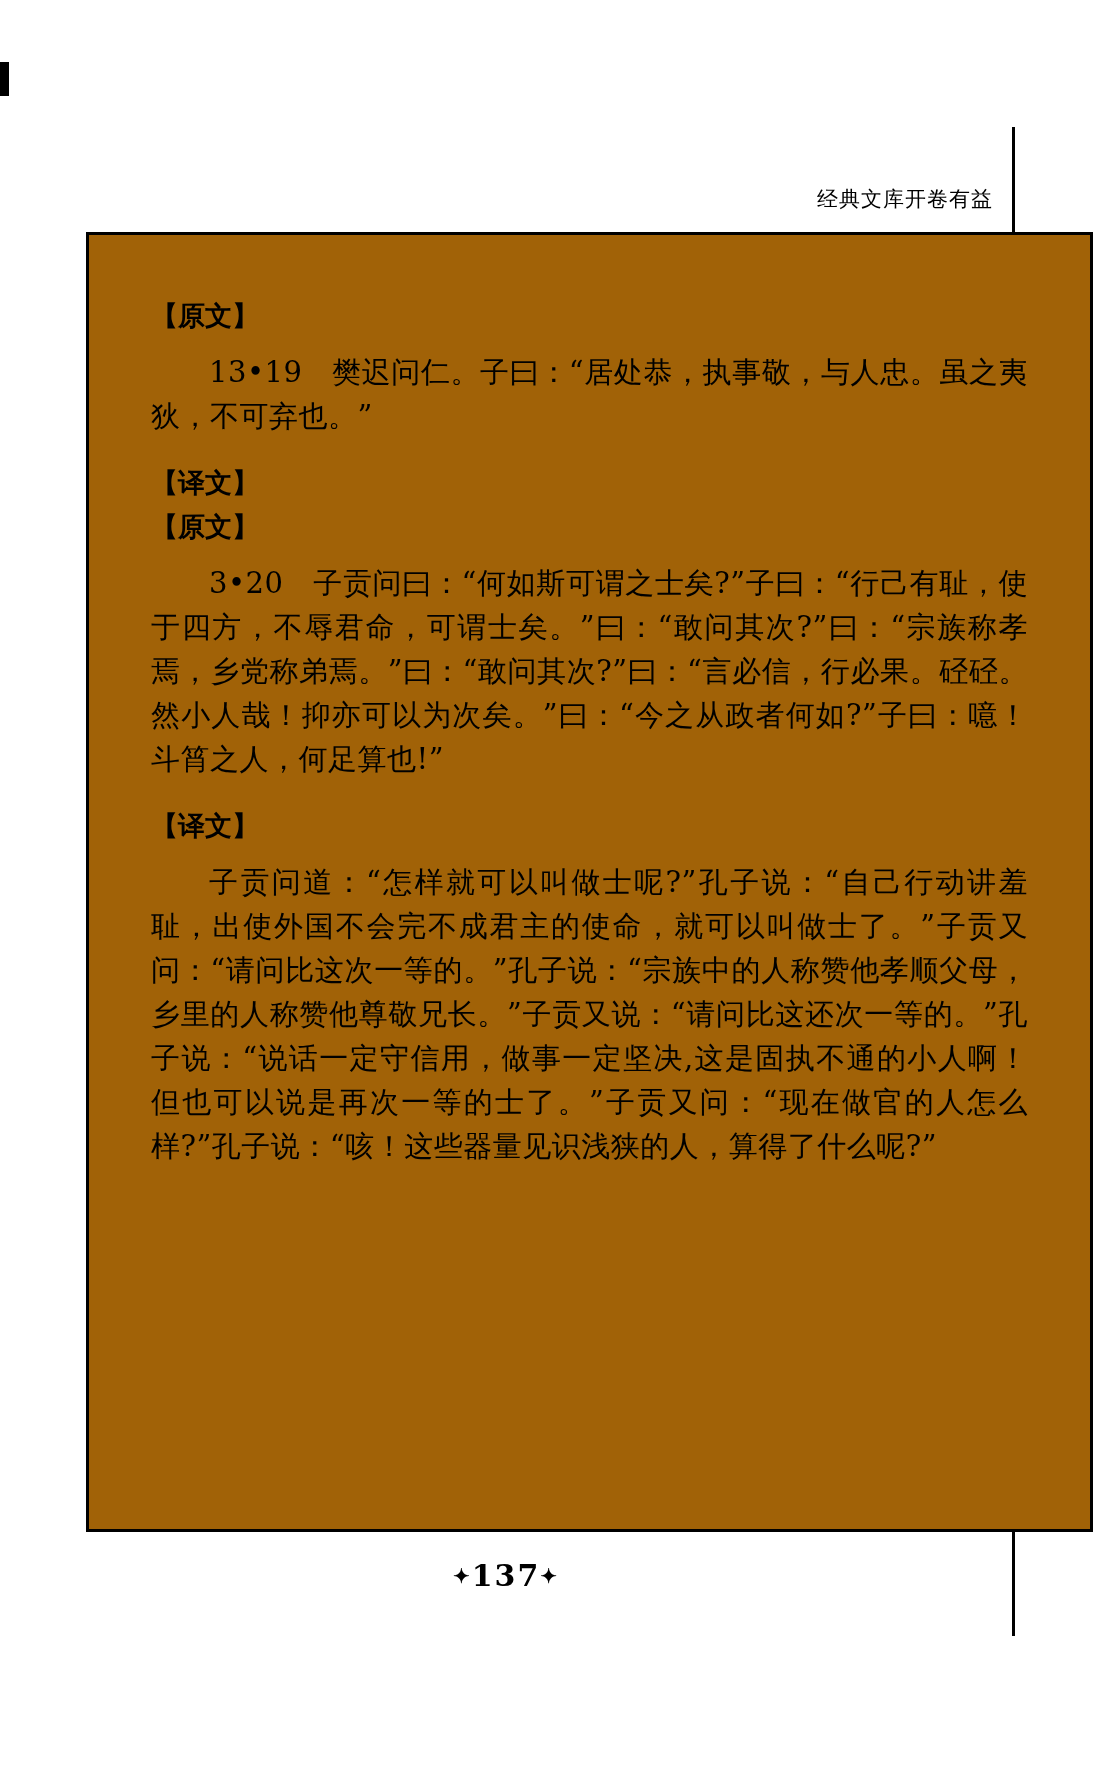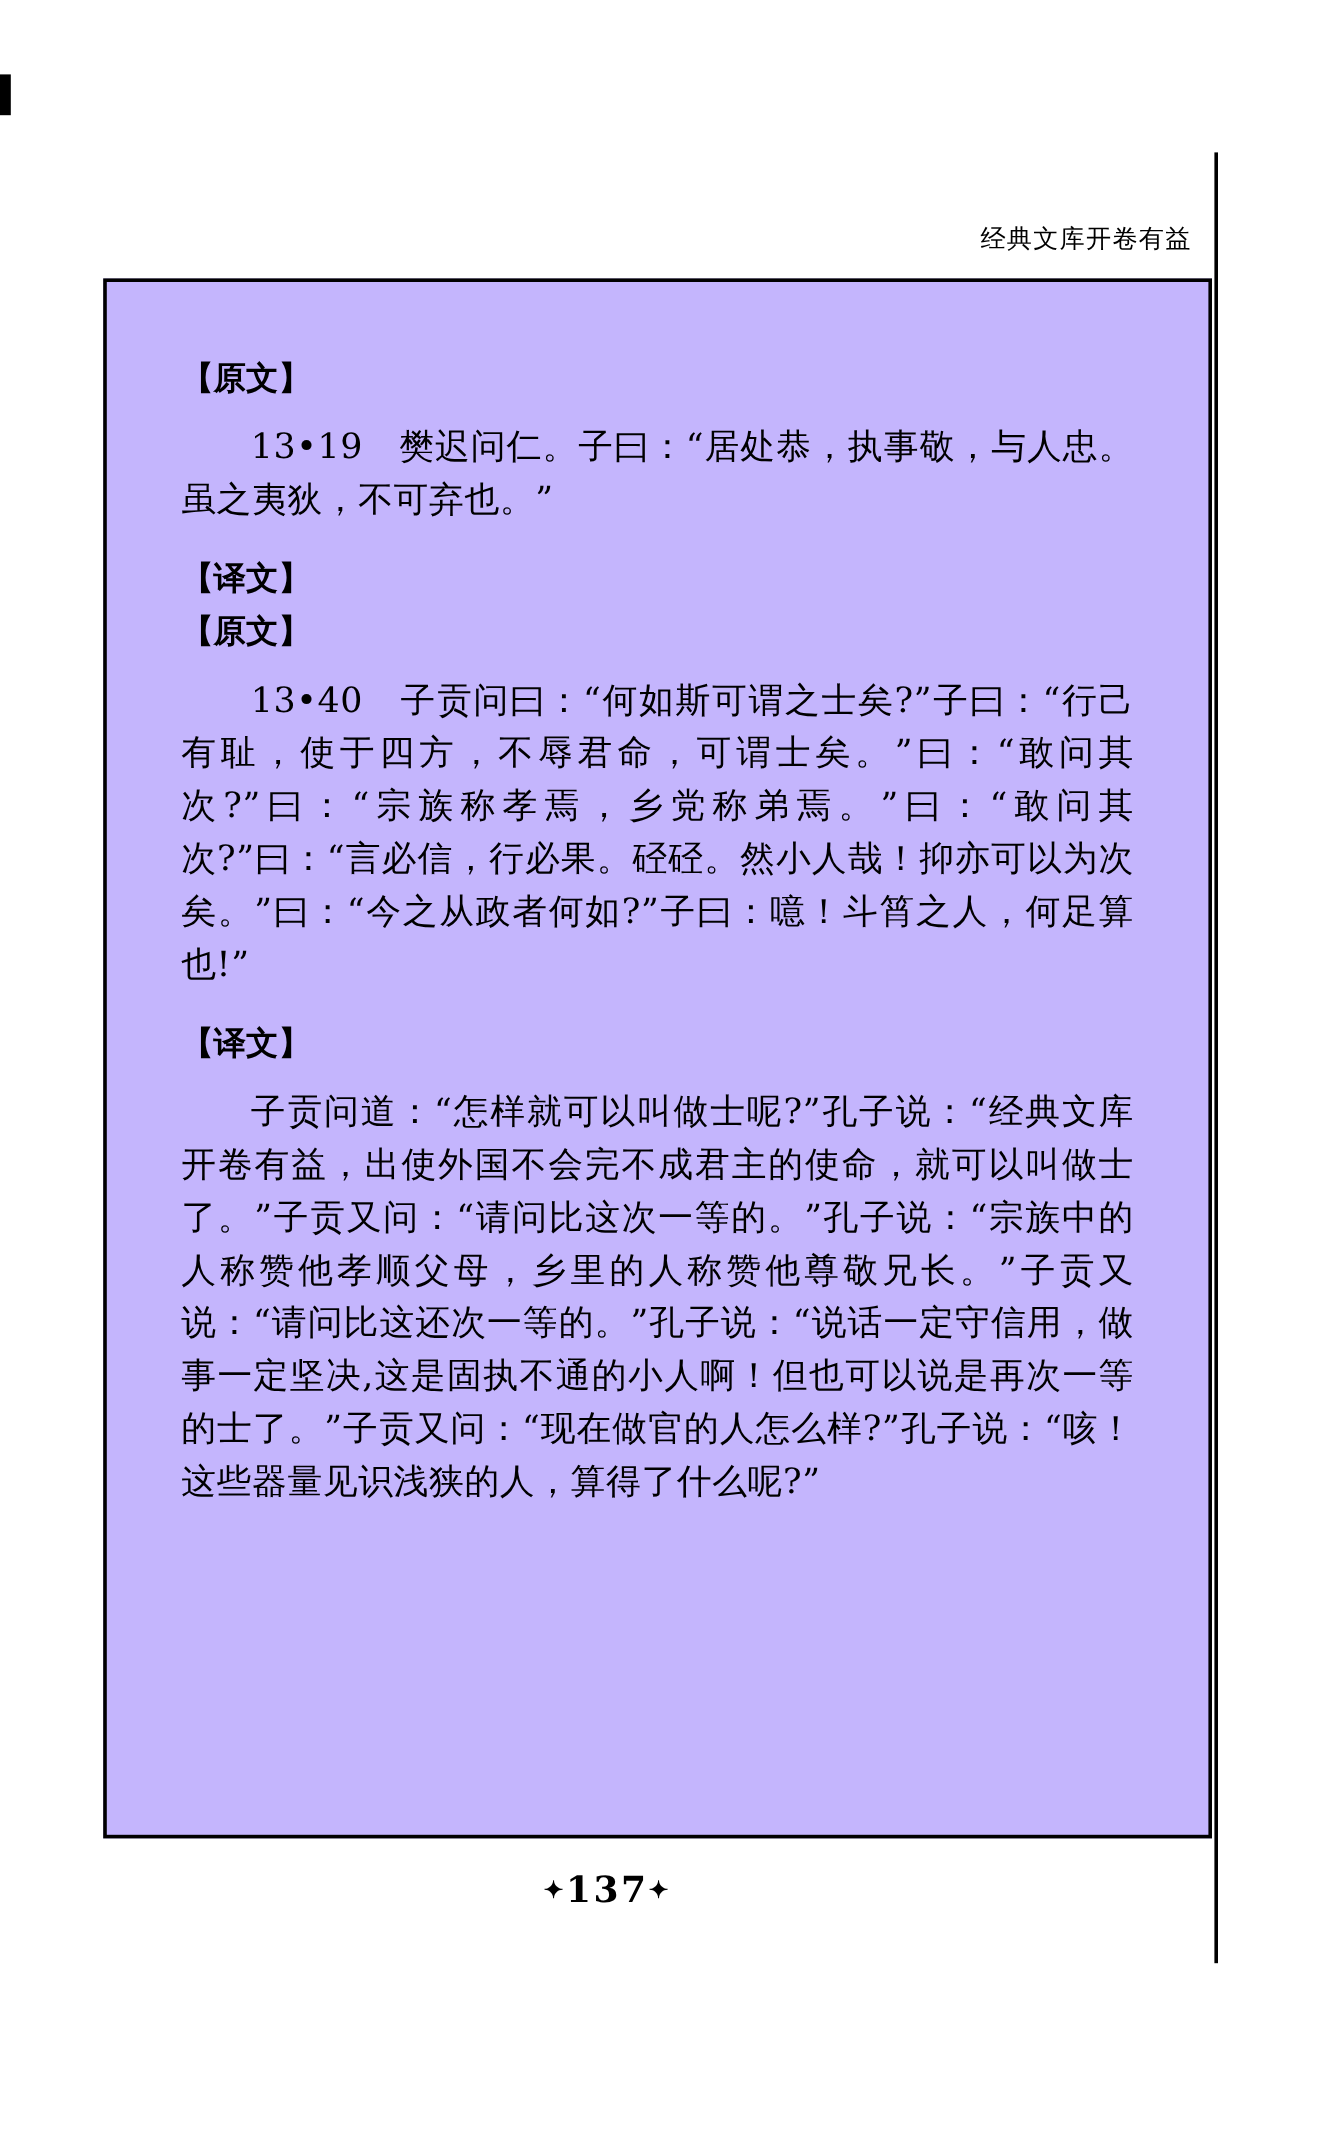--- a/index.html
+++ b/index.html
@@ -50,23 +50,23 @@
     font-size: 21px;
     letter-spacing: 1px;
     color: #000000;
     white-space: nowrap;
   }
 
   .panel {
     position: absolute;
     left: 86px;
     top: 232px;
-    width: 924px;
+    width: 1007px;
     height: 1300px;
-    background: #c4b5fd;
+    background: #a16207;
     border: 3px solid #000000;
     box-sizing: border-box;
     overflow: hidden;
   }
 
   .panel-inner {
     padding: 62px 62px 20px 62px;
   }
 
   .section-label {
@@ -123,24 +123,24 @@
 
   <div class="panel">
     <div class="panel-inner">
 
       <div class="section-label">【原文】</div>
       <p class="body-text indent">13•19　樊迟问仁。子曰：“居处恭，执事敬，与人忠。虽之夷狄，不可弃也。”</p>
 
       <div class="section-label">【译文】</div>
 
       <div class="section-label">【原文】</div>
-      <p class="body-text indent">13•40　子贡问曰：“何如斯可谓之士矣?”子曰：“行己有耻，使于四方，不辱君命，可谓士矣。”曰：“敢问其次?”曰：“宗族称孝焉，乡党称弟焉。”曰：“敢问其次?”曰：“言必信，行必果。硁硁。然小人哉！抑亦可以为次矣。”曰：“今之从政者何如?”子曰：噫！斗筲之人，何足算也!”</p>
+      <p class="body-text indent">3•20　子贡问曰：“何如斯可谓之士矣?”子曰：“行己有耻，使于四方，不辱君命，可谓士矣。”曰：“敢问其次?”曰：“宗族称孝焉，乡党称弟焉。”曰：“敢问其次?”曰：“言必信，行必果。硁硁。然小人哉！抑亦可以为次矣。”曰：“今之从政者何如?”子曰：噫！斗筲之人，何足算也!”</p>
 
       <div class="section-label">【译文】</div>
-      <p class="body-text indent last">子贡问道：“怎样就可以叫做士呢?”孔子说：“经典文库开卷有益，出使外国不会完不成君主的使命，就可以叫做士了。”子贡又问：“请问比这次一等的。”孔子说：“宗族中的人称赞他孝顺父母，乡里的人称赞他尊敬兄长。”子贡又说：“请问比这还次一等的。”孔子说：“说话一定守信用，做事一定坚决,这是固执不通的小人啊！但也可以说是再次一等的士了。”子贡又问：“现在做官的人怎么样?”孔子说：“咳！这些器量见识浅狭的人，算得了什么呢?”</p>
+      <p class="body-text indent last">子贡问道：“怎样就可以叫做士呢?”孔子说：“自己行动讲羞耻，出使外国不会完不成君主的使命，就可以叫做士了。”子贡又问：“请问比这次一等的。”孔子说：“宗族中的人称赞他孝顺父母，乡里的人称赞他尊敬兄长。”子贡又说：“请问比这还次一等的。”孔子说：“说话一定守信用，做事一定坚决,这是固执不通的小人啊！但也可以说是再次一等的士了。”子贡又问：“现在做官的人怎么样?”孔子说：“咳！这些器量见识浅狭的人，算得了什么呢?”</p>
 
     </div>
   </div>
 
   <div class="folio">
     <span class="dot">✦</span><span>137</span><span class="dot">✦</span>
   </div>
 
 </div>
 

